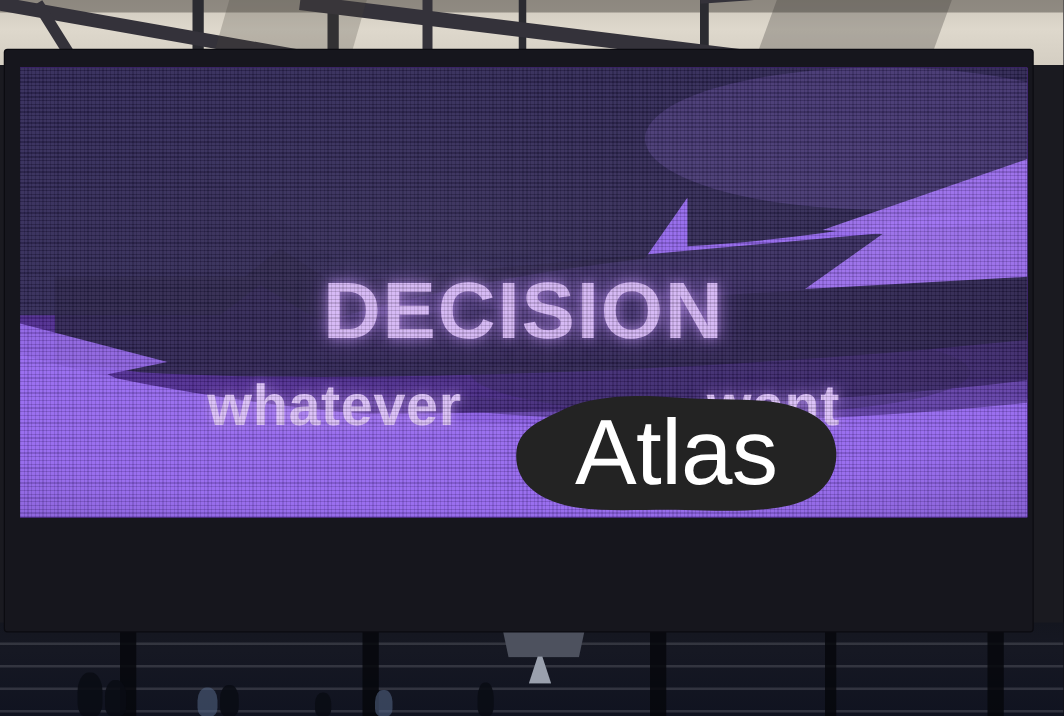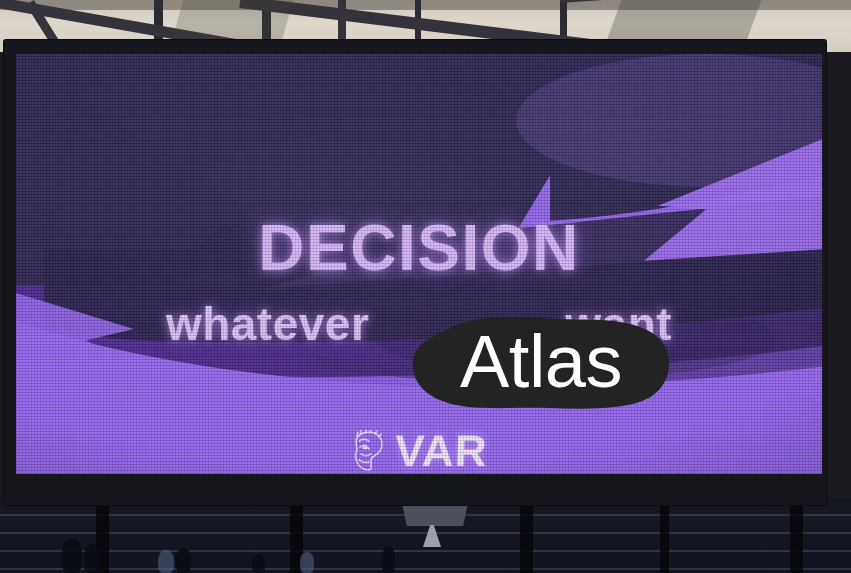--- a/index.html
+++ b/index.html
@@ -92,21 +92,21 @@
     position: absolute;
     left: 4px; top: 40px;
     width: 822px; height: 465px;
     background: #16161d;
     border-radius: 2px;
     box-shadow: 0 0 0 1px #0b0b10;
   }
   .screen {
     position: absolute;
     left: 12px; top: 14px;
-    width: 806px; height: 420px;
+    width: 806px; height: 360px;
     overflow: hidden;
     background: #4c1d95;
   }
 
   
   .led-grid {
     position: absolute;
     inset: 0;
     pointer-events: none;
     background-image:

